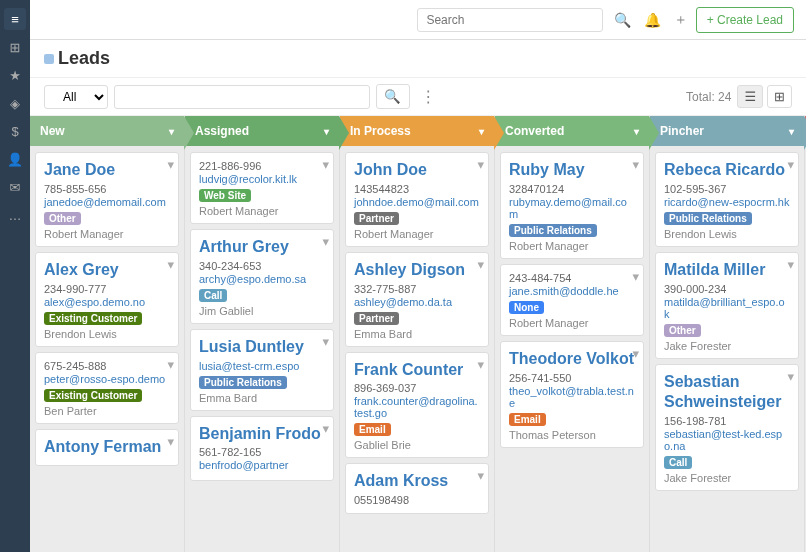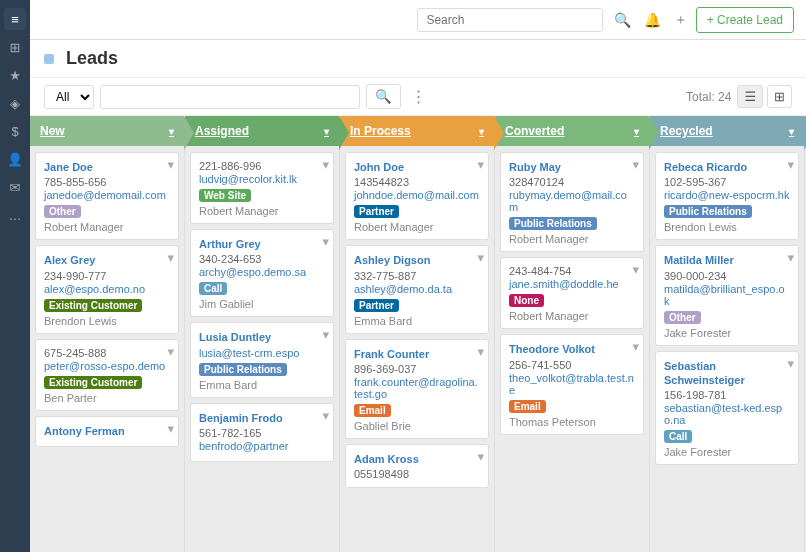--- a/index.html
+++ b/index.html
@@ -46,33 +46,33 @@
       display: flex; align-items: center; gap: 4px;
     }
 
     
     .page-header {
       background: #fff;
       padding: 8px 14px;
       display: flex; align-items: center; justify-content: space-between;
       border-bottom: 1px solid #eee;
     }
-    .page-title-wrapper { display: flex; align-items: center; gap: 12px; }
+    .page-title-wrapper { display: flex; align-items: center; gap: 4px; }
     .page-title-dot { width: 10px; height: 10px; background: #a0c4e8; border-radius: 2px; }
     .page-title { font-size: 18px; font-weight: 600; color: #333; }
 
     
     .toolbar {
       background: #fff;
       padding: 6px 14px;
       display: flex; align-items: center; gap: 6px;
       border-bottom: 1px solid #eee;
     }
     .toolbar-filter-select {
-      border: 1px solid #ddd; border-radius: 3px; padding: 3px 7px;
+      border: 1px solid #ddd; border-radius: 3px; padding: 3px 14px;
       font-size: 12px; background: #fff; cursor: pointer;
     }
     .toolbar-search-input {
       flex: 1; max-width: 260px;
       border: 1px solid #ddd; border-radius: 3px; padding: 4px 8px;
       font-size: 12px; outline: none;
     }
     .toolbar-search-btn {
       border: 1px solid #ddd; border-radius: 3px; background: #fff;
       padding: 4px 8px; cursor: pointer; color: #555;
@@ -94,21 +94,21 @@
       gap: 0;
     }
     .kanban-column {
       min-width: 155px; max-width: 155px;
       display: flex; flex-direction: column;
       border-right: 1px solid #ddd;
     }
     .kanban-header {
       padding: 8px 10px; font-size: 12px; font-weight: 600;
       color: #fff; display: flex; align-items: center; justify-content: space-between;
-      position: relative; cursor: pointer; text-decoration: underline;
+      position: relative; cursor: pointer;
     }
     .kanban-header::after {
       content: '';
       position: absolute; right: -10px; top: 0;
       width: 0; height: 0;
       border-top: 17px solid transparent;
       border-bottom: 17px solid transparent;
       z-index: 2;
     }
     .col-new .kanban-header { background: #8fbc8f; }
@@ -131,38 +131,38 @@
 
     
     .kanban-card {
       background: #fff; border-radius: 3px;
       border: 1px solid #ddd;
       padding: 7px 8px 6px 8px;
       cursor: pointer;
       position: relative;
     }
     .card-name {
-      font-size: 11px; font-weight: 600; color: #3a7dbc;
+      font-size: 16px; font-weight: 600; color: #3a7dbc;
       line-height: 1.3; margin-bottom: 2px;
     }
     .card-phone { color: #666; font-size: 11px; margin-bottom: 1px; }
     .card-email { color: #3a7dbc; font-size: 11px; margin-bottom: 3px; word-break: break-all; }
     .card-badge {
       display: inline-block; border-radius: 3px;
       padding: 1px 5px; font-size: 10px; font-weight: 600;
       color: #fff; margin-bottom: 3px;
     }
     .badge-other { background: #b0a0c8; }
     .badge-web-site { background: #5aaa5a; }
-    .badge-partner { background: #0369a1; }
+    .badge-partner { background: #737373; }
     .badge-public-relations { background: #5a8abf; }
     .badge-call { background: #60a0c0; }
     .badge-email { background: #e07030; }
     .badge-existing-customer { background: #4d7c0f; }
-    .badge-none { background: #be185d; }
+    .badge-none { background: #3b82f6; }
     .card-manager { color: #888; font-size: 11px; }
     .card-menu-btn {
       position: absolute; top: 4px; right: 4px;
       color: #aaa; font-size: 13px; cursor: pointer; background: none; border: none;
     }
   </style>
 </head>
 <body>
 
 <div class="sidebar">
@@ -266,21 +266,21 @@
           <span style="font-size:10px;">▾</span>
         </div>
         <div class="kanban-cards">
           <div class="kanban-card"><button class="card-menu-btn">▾</button><div class="card-name">Ruby May</div><div class="card-phone">328470124</div><div class="card-email">rubymay.demo@mail.com</div><div class="card-badge badge-public-relations">Public Relations</div><div class="card-manager">Robert Manager</div></div>
           <div class="kanban-card"><button class="card-menu-btn">▾</button><div class="card-phone">243-484-754</div><div class="card-email">jane.smith@doddle.he</div><div class="card-badge badge-none">None</div><div class="card-manager">Robert Manager</div></div>
           <div class="kanban-card"><button class="card-menu-btn">▾</button><div class="card-name">Theodore Volkot</div><div class="card-phone">256-741-550</div><div class="card-email">theo_volkot@trabla.test.ne</div><div class="card-badge badge-email">Email</div><div class="card-manager">Thomas Peterson</div></div>
         </div>
       </div>
       <div class="kanban-column col-recycled">
         <div class="kanban-header">
-          <span>Recycled</span>
+          <span>Pincher</span>
           <span style="font-size:10px;">▾</span>
         </div>
         <div class="kanban-cards">
           <div class="kanban-card"><button class="card-menu-btn">▾</button><div class="card-name">Rebeca Ricardo</div><div class="card-phone">102-595-367</div><div class="card-email">ricardo@new-espocrm.hk</div><div class="card-badge badge-public-relations">Public Relations</div><div class="card-manager">Brendon Lewis</div></div>
           <div class="kanban-card"><button class="card-menu-btn">▾</button><div class="card-name">Matilda Miller</div><div class="card-phone">390-000-234</div><div class="card-email">matilda@brilliant_espo.ok</div><div class="card-badge badge-other">Other</div><div class="card-manager">Jake Forester</div></div>
           <div class="kanban-card"><button class="card-menu-btn">▾</button><div class="card-name">Sebastian Schweinsteiger</div><div class="card-phone">156-198-781</div><div class="card-email">sebastian@test-ked.espo.na</div><div class="card-badge badge-call">Call</div><div class="card-manager">Jake Forester</div></div>
         </div>
       </div>
       <div class="kanban-column col-dead">
         <div class="kanban-header"></div>

